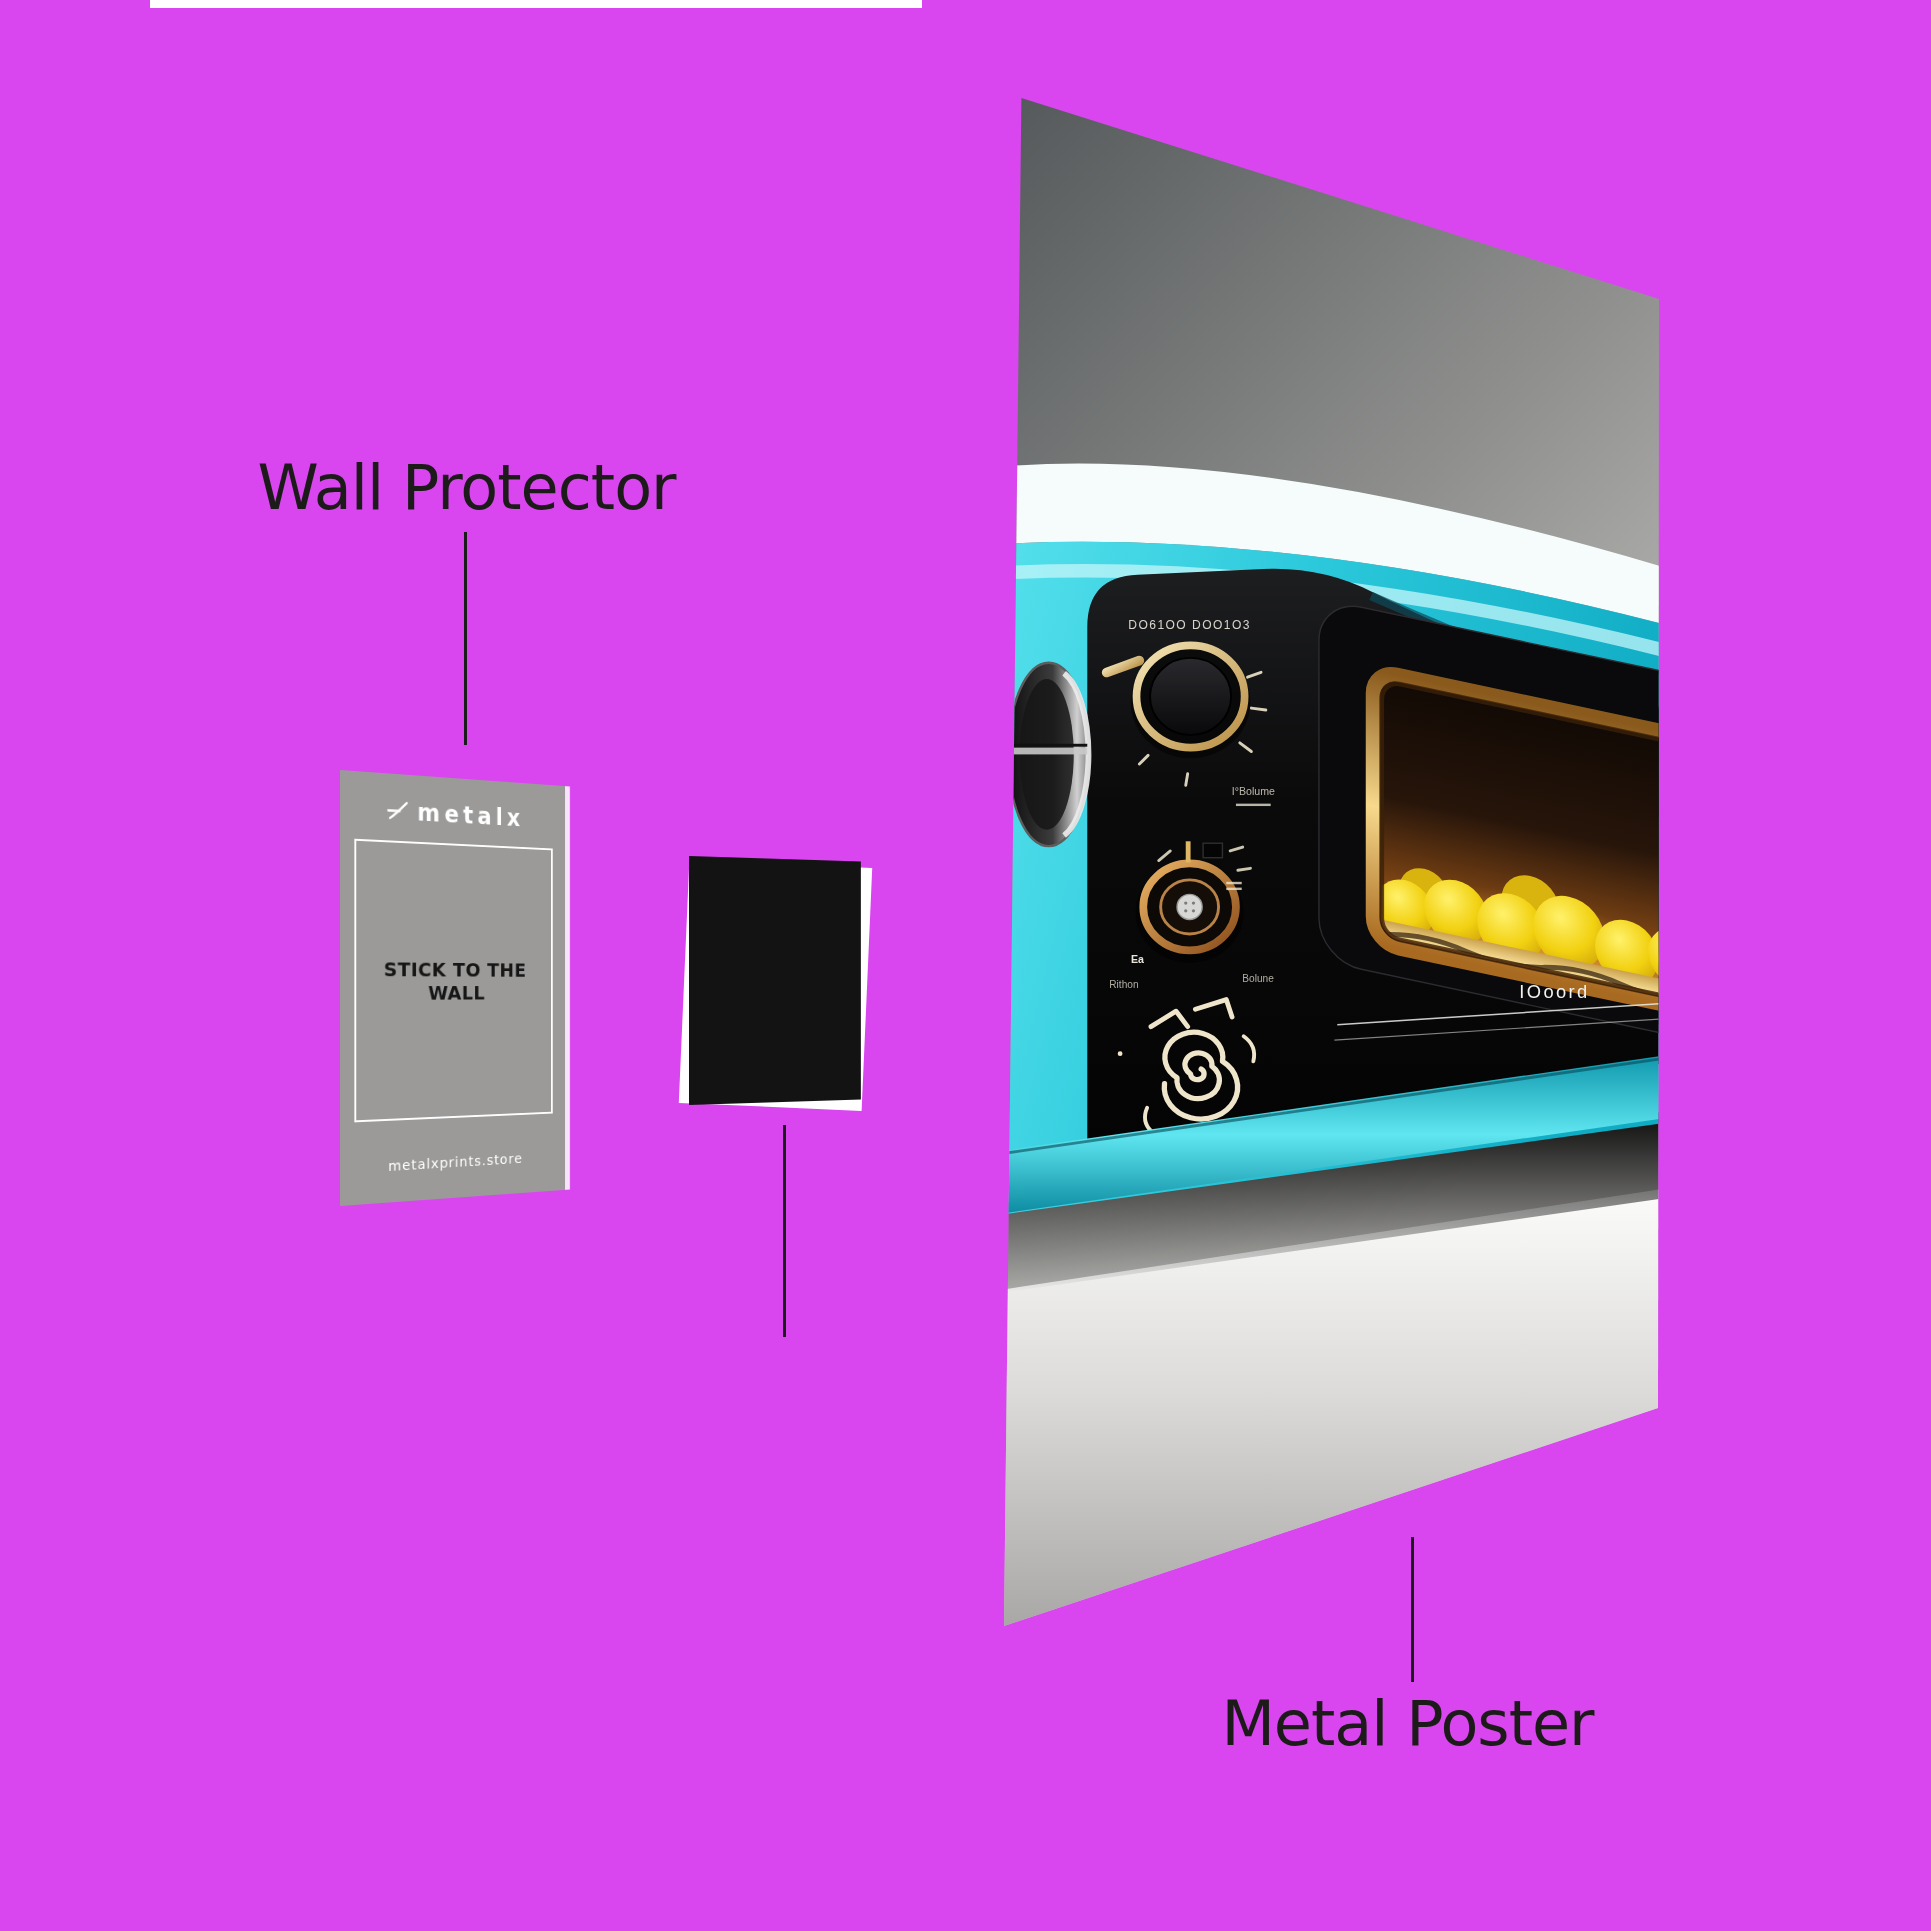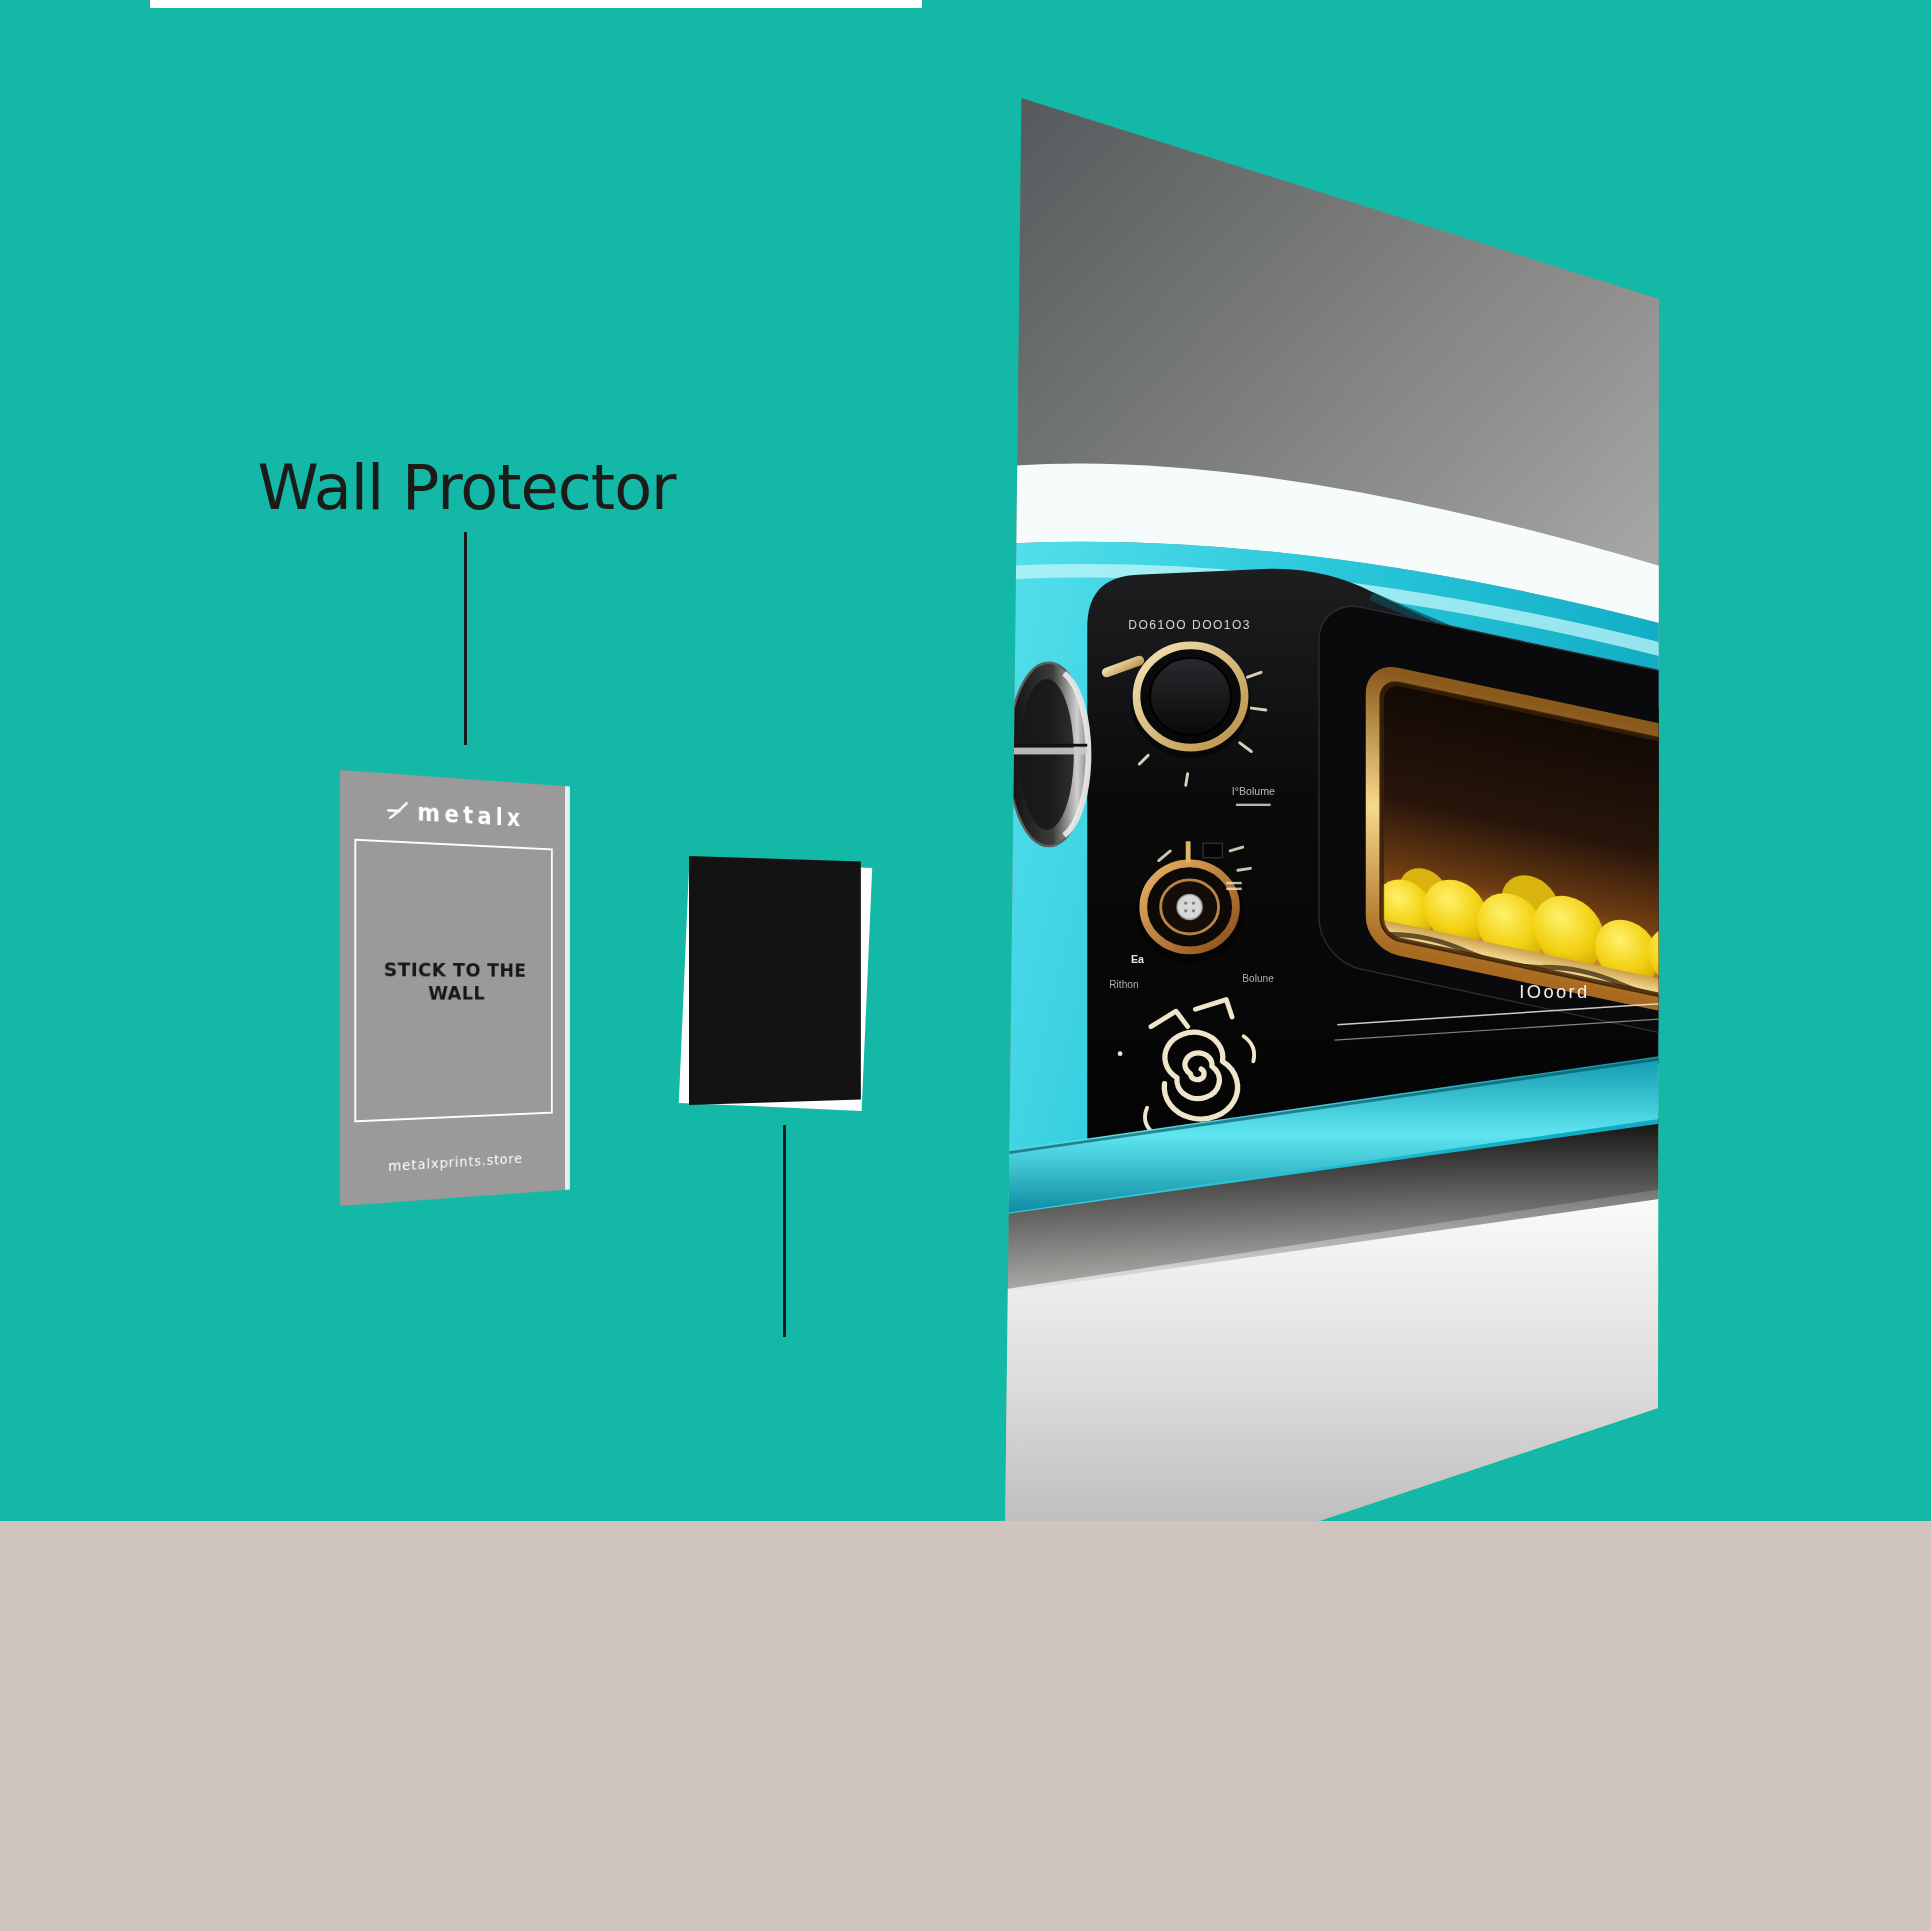--- a/index.html
+++ b/index.html
@@ -1,18 +1,18 @@
 <!DOCTYPE html>
 <html><head>
 <meta charset="utf-8">
 <style>
   html,body{margin:0;padding:0;background:#cfc5be;}
   .canvas{
-    position:relative;width:1931px;height:1521px;overflow:hidden;
-    background:#14b8a6;
+    position:relative;width:1931px;height:1931px;overflow:hidden;
+    background:#d946ef;
     font-family:"DejaVu Sans","Liberation Sans",sans-serif;
   }
   .top-strip{position:absolute;left:150px;top:0;width:772px;height:7.7px;background:#ffffff;}
   .big-label{
     position:absolute;color:#1d1b1a;font-size:62px;font-weight:500;
     text-align:center;line-height:1.16;letter-spacing:-1px;
   }
   .label-wall{left:177px;top:452px;width:579px;}
   .label-magnet{left:630px;top:1344px;width:309px;}
   .label-poster{left:1118px;top:1688px;width:579px;}
@@ -95,20 +95,21 @@
     <div class="card-footer">metalxprints.store</div>
   </div>
 
   <div class="magnet-wrap">
     <div class="magnet-back"></div>
     <div class="magnet-front"></div>
   </div>
   <div class="connector line-magnet"></div>
 
   <div class="connector line-poster"></div>
+  <div class="big-label label-poster">Metal Poster</div>
 
   <div class="poster">
     <svg width="655" height="1530" viewBox="0 0 678 1585">
       <defs>
         <linearGradient id="gWall" x1="0" y1="0" x2="0.45" y2="1">
           <stop offset="0" stop-color="#54585a"></stop>
           <stop offset="0.45" stop-color="#8f908e"></stop>
           <stop offset="0.85" stop-color="#c7c6c3"></stop>
         </linearGradient>
         <linearGradient id="gFloor" x1="0" y1="0" x2="0" y2="1">

